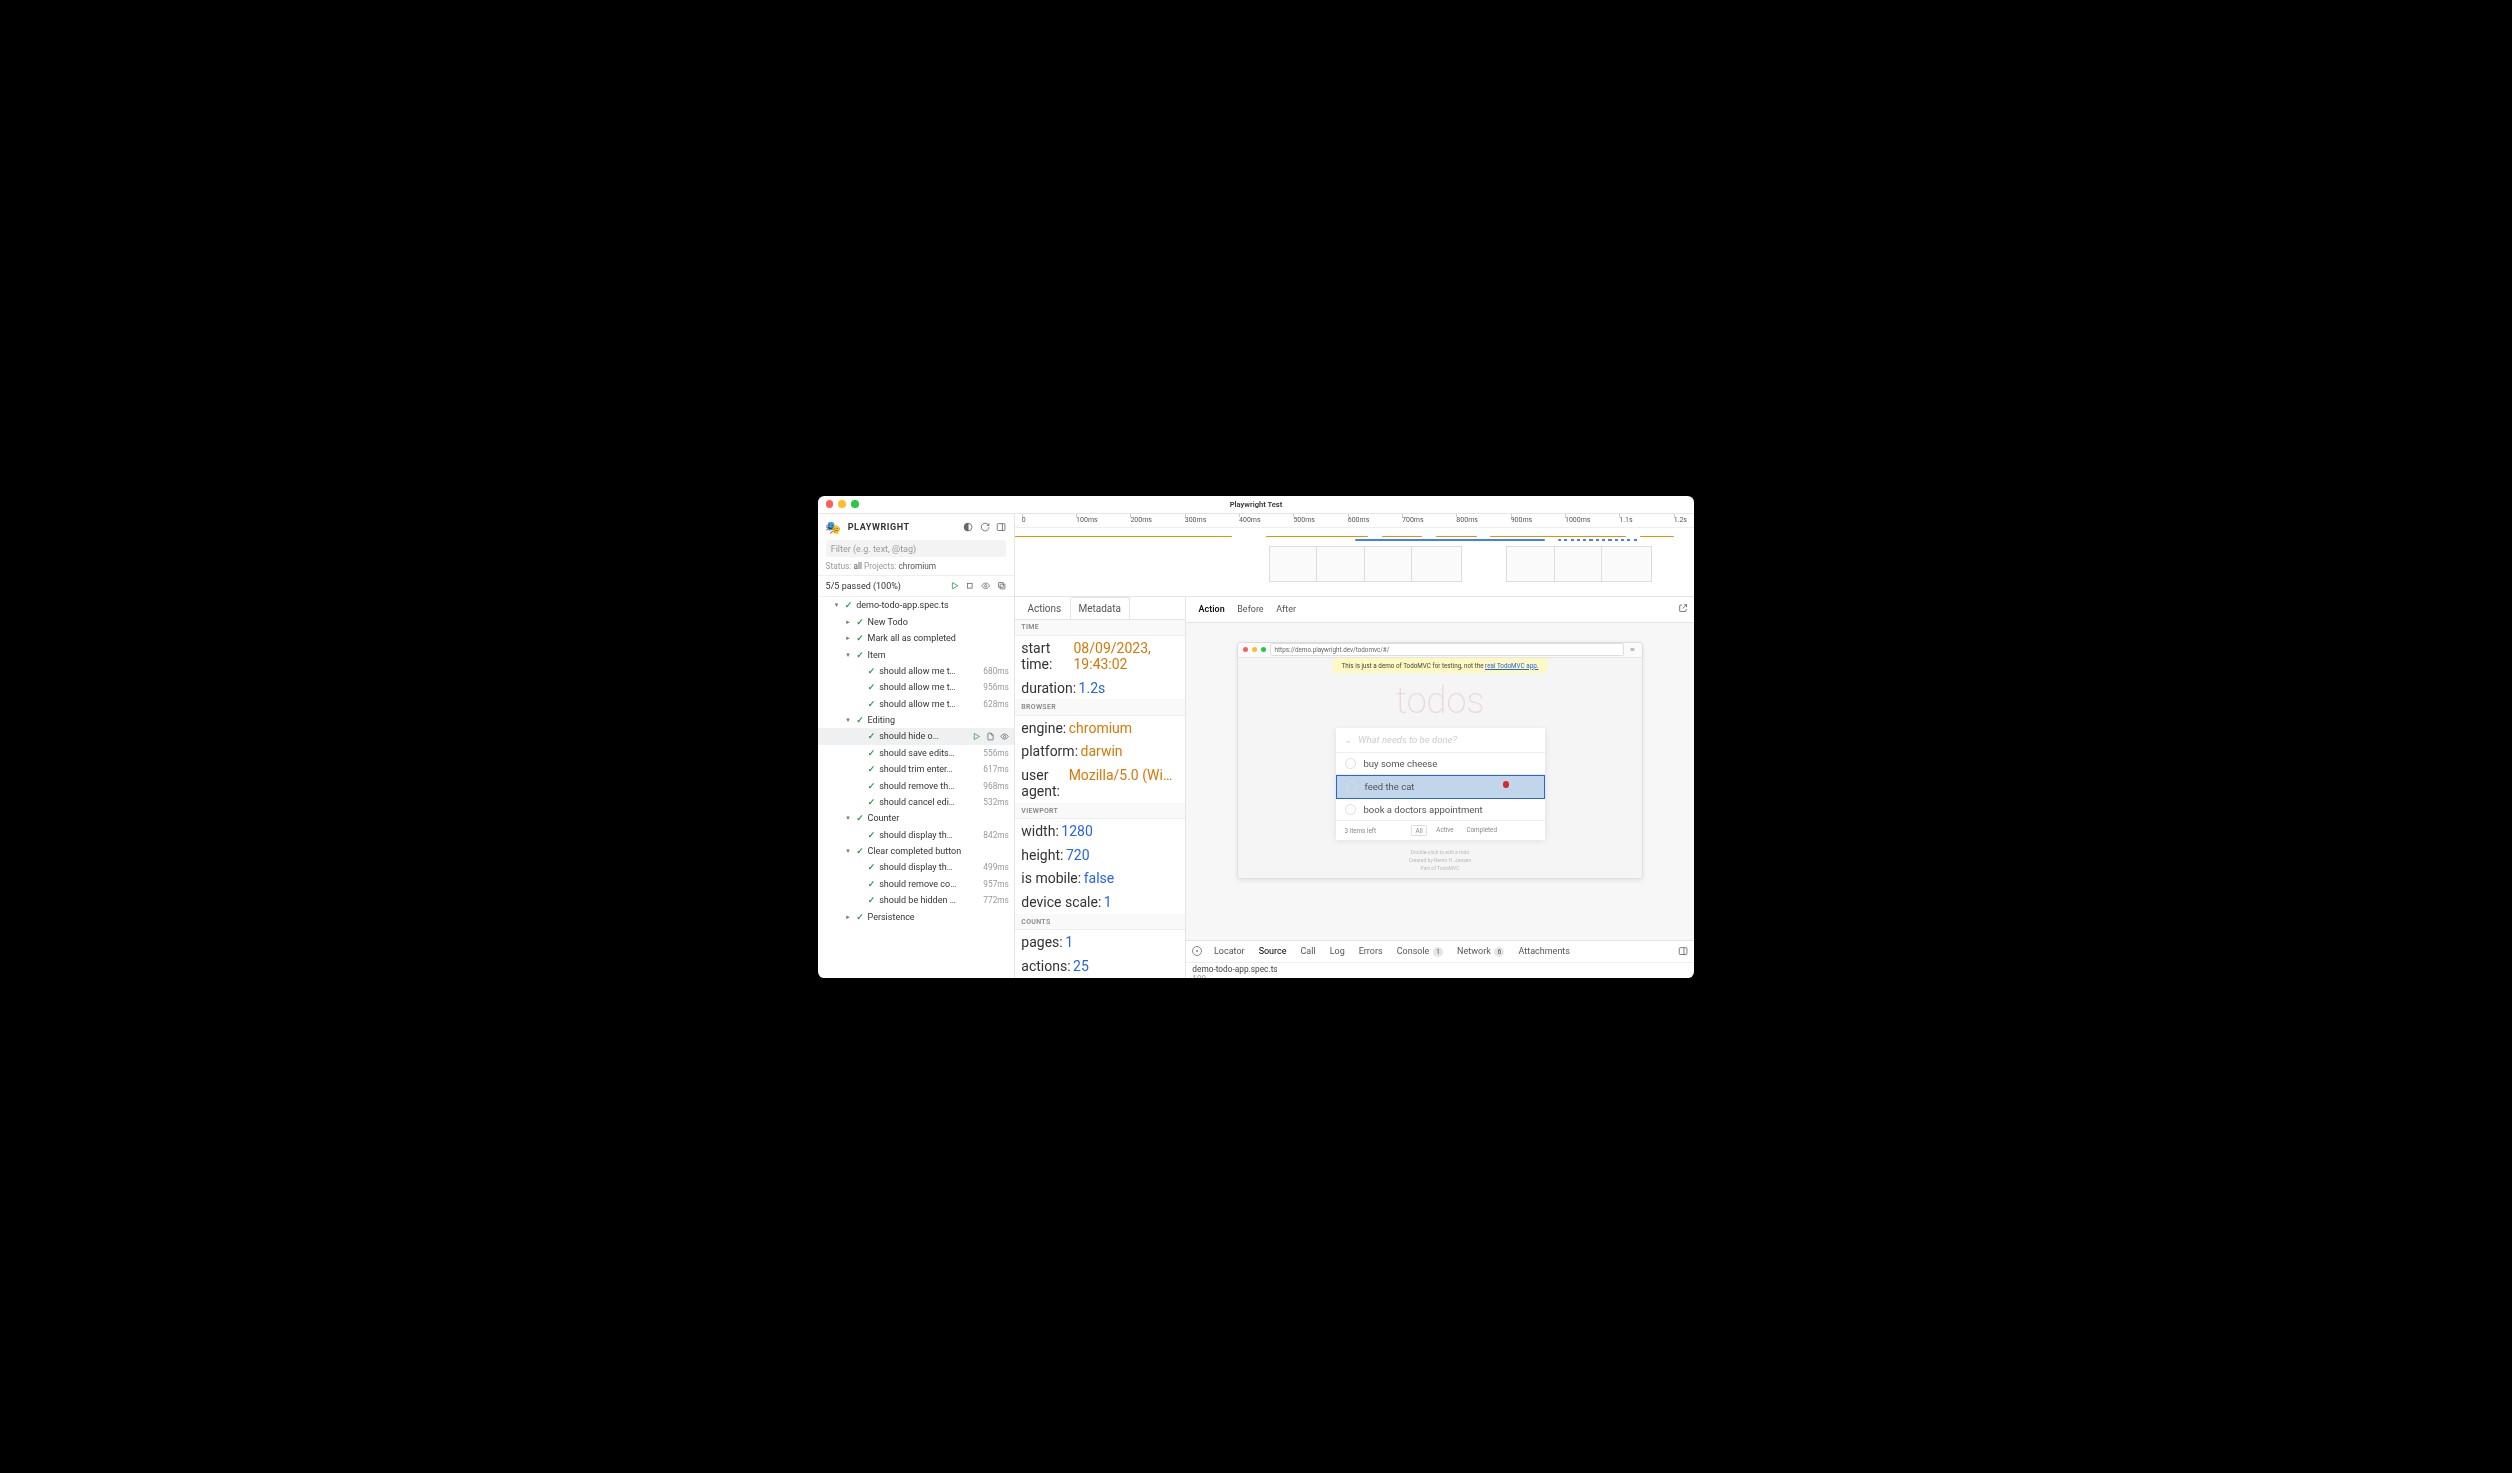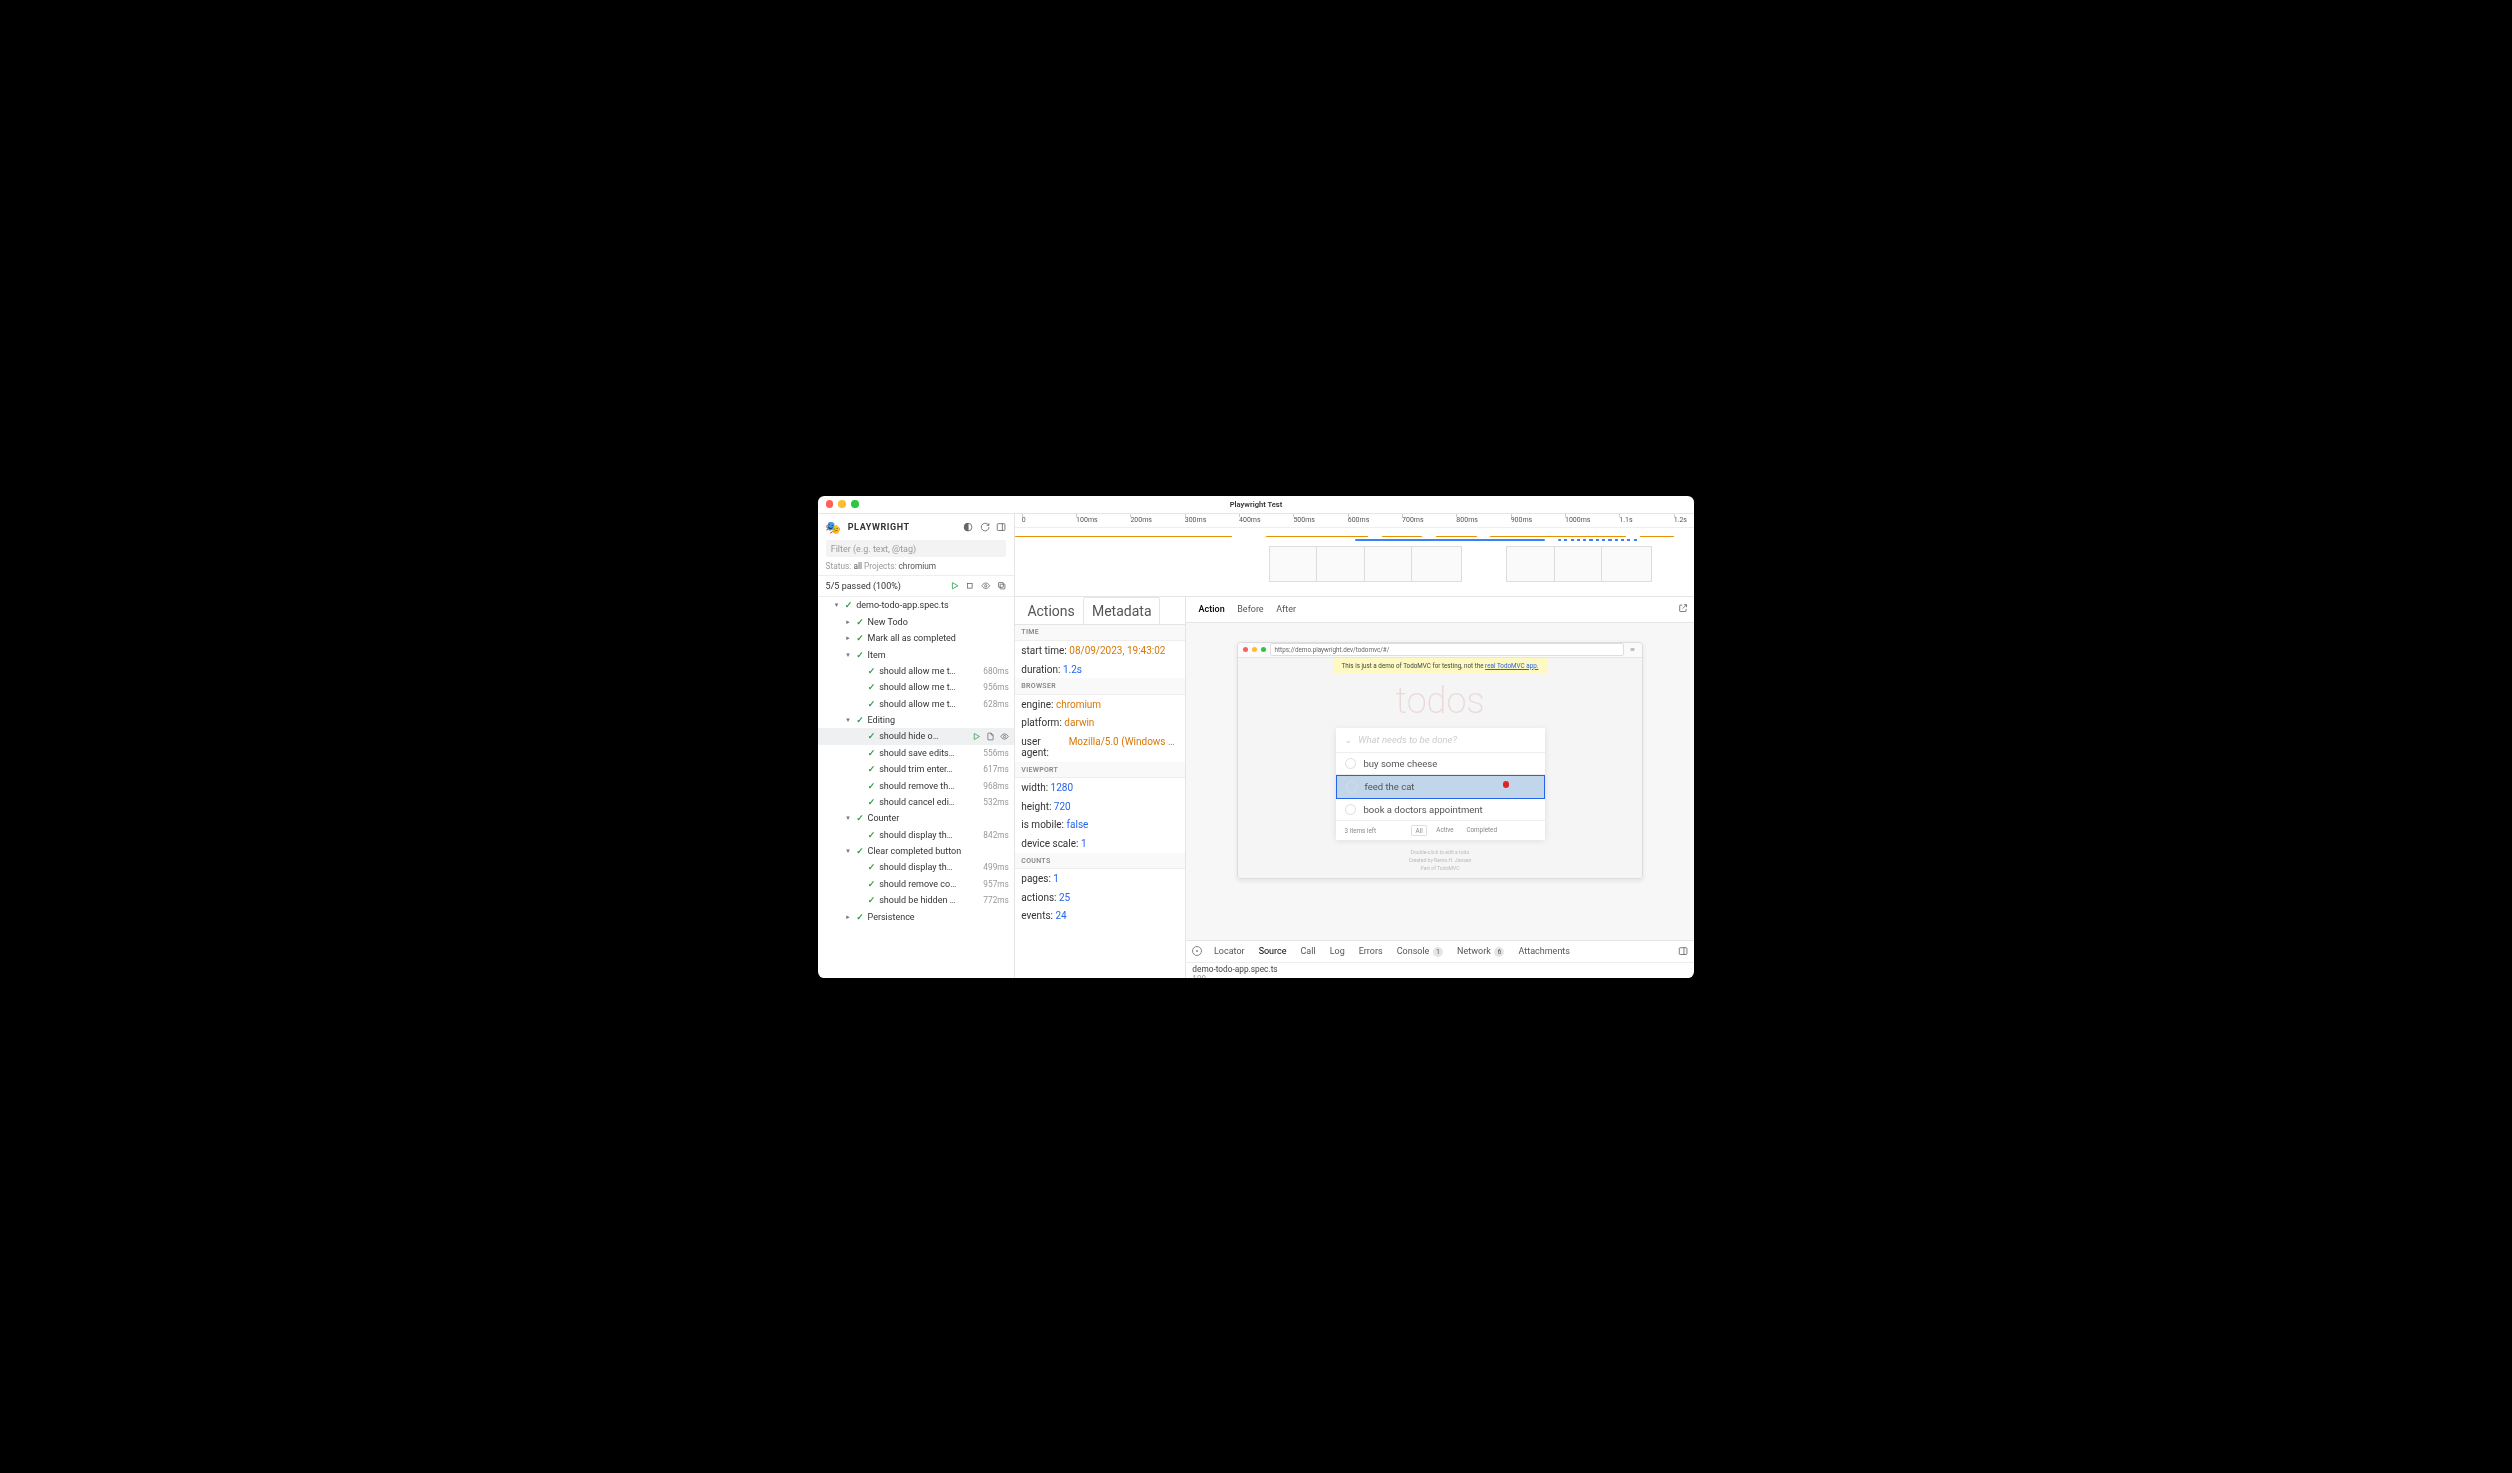--- a/index.html
+++ b/index.html
@@ -45,25 +45,25 @@
 .bars{position:absolute;top:22px;left:0;right:0;}
 .bar{position:absolute;height:1.9px;border-radius:1.3px;}
 .bar.o{background:#e69100;}
 .bar.b{background:#3b82f6;}
 .bar.dash{background:repeating-linear-gradient(90deg,#3b82f6 0,#3b82f6 3.2px,transparent 3.2px,transparent 6.3px);}
 .thumbs{position:absolute;top:32px;left:0;right:0;display:flex;}
 .thumb{width:51px;height:36px;border:0.6px solid #ddd;background:#fafafa;margin-left:2.5px;position:absolute;}
 .main{flex:1;display:flex;min-height:0;}
 .meta-pane{width:171px;border-right:0.6px solid #e5e5e5;display:flex;flex-direction:column;}
 .tabs{display:flex;border-bottom:0.6px solid #e5e5e5;padding:0 3.8px;}
-.tab{padding:5.1px 7.6px;font-size:14px;color:#555;cursor:pointer;border:0.6px solid transparent;border-bottom:none;}
+.tab{padding:5.1px 7.6px;font-size:10px;color:#555;cursor:pointer;border:0.6px solid transparent;border-bottom:none;}
 .tab.active{background:#fff;border-color:#e5e5e5;border-radius:2.5px 2.5px 0 0;position:relative;top:0.6px;}
 .meta-body{flex:1;overflow:auto;padding:0;}
 .sect{padding:3.8px 6.3px;font-size:7px;letter-spacing:0.3px;color:#888;font-weight:600;background:#f9f9f9;border-bottom:0.6px solid #eee;}
-.kv{padding:3.8px 6.3px;font-size:10px;display:flex;gap:2.5px;}
+.kv{padding:3.8px 6.3px;font-size:14px;display:flex;gap:2.5px;}
 .kv .k{color:#333;}
 .kv .v{color:#2563eb;}
 .kv .v.o{color:#d97706;}
 .preview{flex:1;display:flex;flex-direction:column;border-bottom:0.6px solid #e5e5e5;min-height:0;}
 .pv-tabs{display:flex;border-bottom:0.6px solid #e5e5e5;padding:2.5px 6.3px;align-items:center;}
 .pv-tab{padding:5.1px 6.3px;font-size:9px;color:#555;cursor:pointer;}
 .pv-tab.active{color:#000;font-weight:500;}
 .pop-icon{margin-left:auto;cursor:pointer;}
 .pop-icon svg{width:10.2px;height:10.2px;color:#666;}
 .pv-body{flex:1;background:#f7f7f7;padding:19px 6.3px 6.3px;overflow:hidden;position:relative;}

